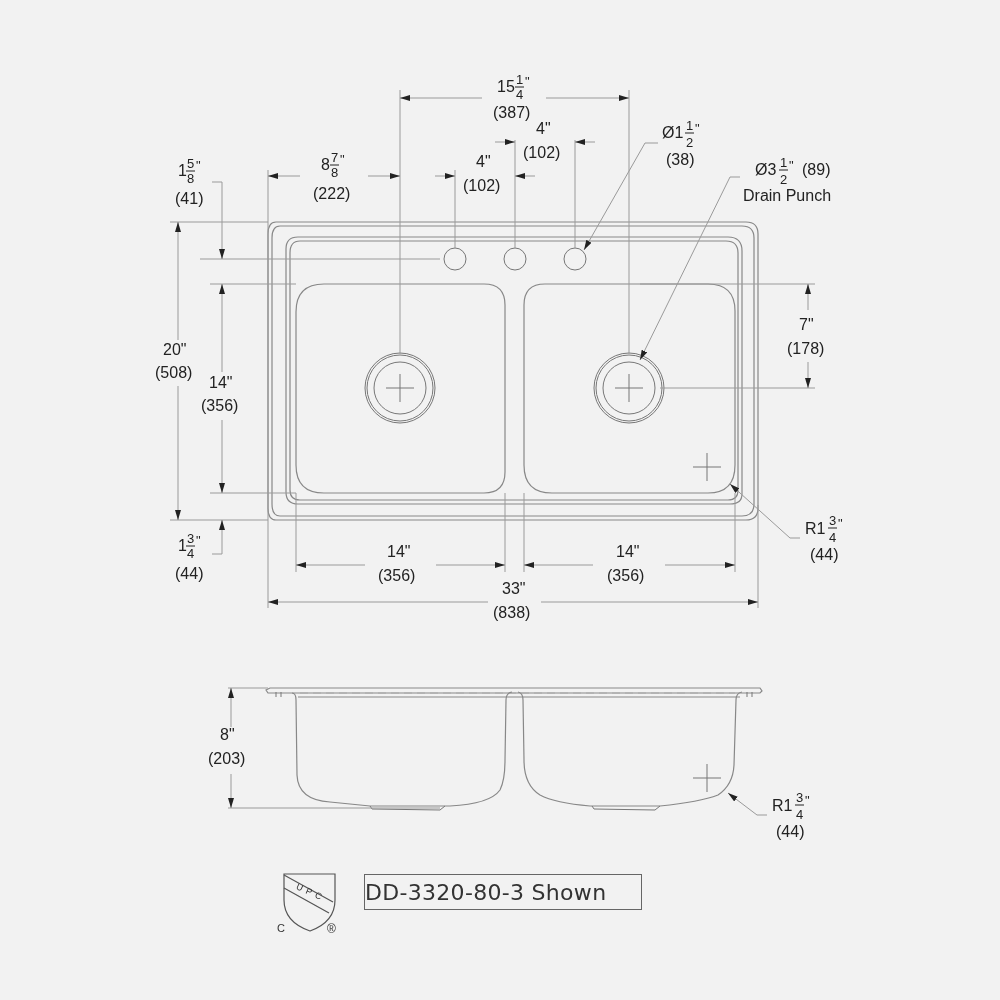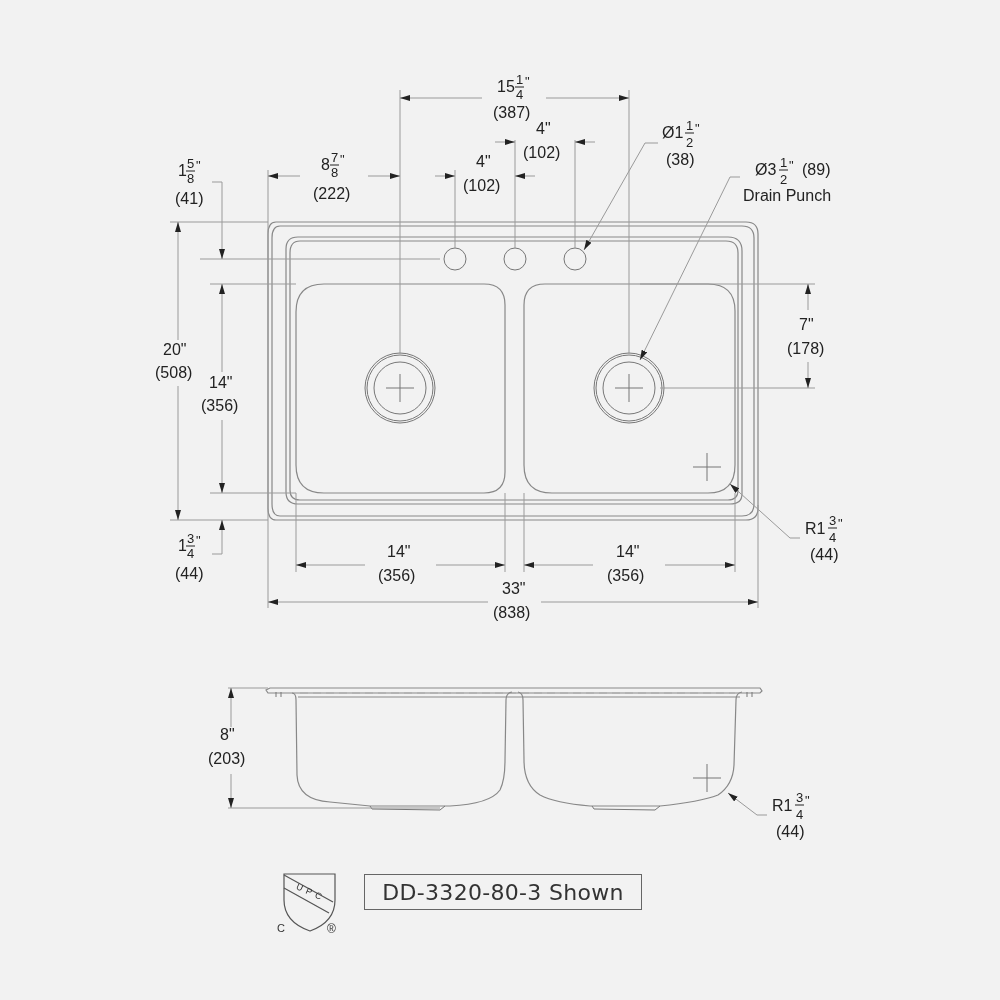--- a/index.html
+++ b/index.html
@@ -9,21 +9,21 @@
     .ol { stroke: #888; stroke-width: 1.2; fill: none; }
     .dim { stroke: #9a9a9a; stroke-width: 1; fill: none; }
     .dash { stroke: #aaa; stroke-width: 1; fill: none; stroke-dasharray: 8 5; }
     .txt { font-family: "Liberation Sans", sans-serif; font-size: 16px; fill: #222; }
     .fr { font-family: "Liberation Sans", sans-serif; font-size: 13px; fill: #222; }
     .arrow { fill: #222; }
     .model-box {
       position: absolute; left: 364px; top: 874px; width: 278px; height: 36px;
       border: 1px solid #666; box-sizing: border-box;
       font-family: "DejaVu Sans", sans-serif; font-size: 22px; color: #333;
-      display: flex; align-items: center; justify-content: center; letter-spacing: 0.3px;
+      display: flex; align-items: center; letter-spacing: 0.3px;
     }
   </style>
 </head>
 <body>
 
 <svg width="1000" height="1000" viewBox="0 0 1000 1000">
   <defs>
     <marker id="ah" markerWidth="10" markerHeight="6" refX="10" refY="3" orient="auto" markerUnits="userSpaceOnUse">
       <path d="M0,0 L10,3 L0,6 z" class="arrow"></path>
     </marker>

